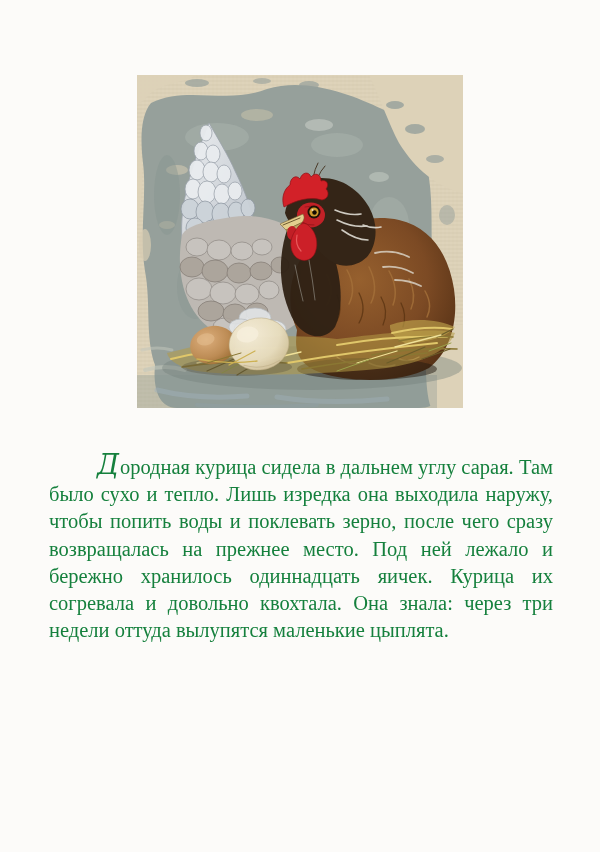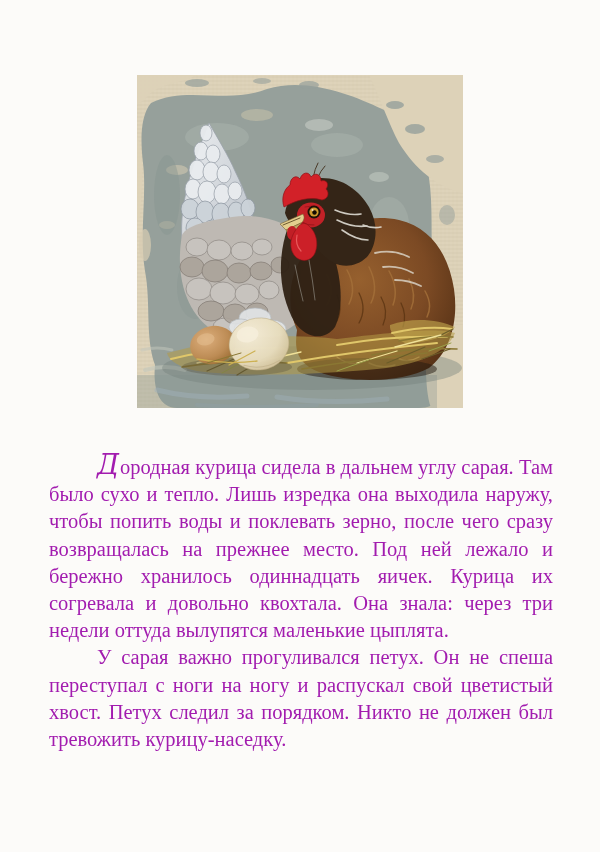--- a/index.html
+++ b/index.html
@@ -295,18 +295,17 @@
         </g>
         <g class="ln">
           <path d="M60,284 q30,6 60,2" stroke="#cdb153" stroke-width="1.4"></path>
           <path d="M92,290 l26,-14" stroke="#cdb153" stroke-width="1.2"></path>
           <path d="M70,288 l34,-10" stroke="#8a7733" stroke-width="1"></path>
         </g>
       </g>
     </svg>
   </div>
 
-  <div class="text-block" style="color: #a21caf;">
+  <div class="text-block" style="color: #15803d;">
     <p><span class="dropcap">Д</span><span>ородная курица сидела в дальнем углу сарая. Там было сухо и тепло. Лишь изредка она выходила наружу, чтобы попить воды и поклевать зерно, после чего сразу возвращалась на прежнее место. Под ней лежало и бережно хранилось одиннадцать яичек. Курица их согревала и довольно квохтала. Она знала: через три недели оттуда вылупятся маленькие цыплята.</span></p>
-    <p><span>У сарая важно прогуливался петух. Он не спеша переступал с ноги на ногу и распускал свой цветистый хвост. Петух следил за порядком. Никто не должен был тревожить курицу-наседку.</span></p>
   </div>
 
 </div>
 
 </body></html>

